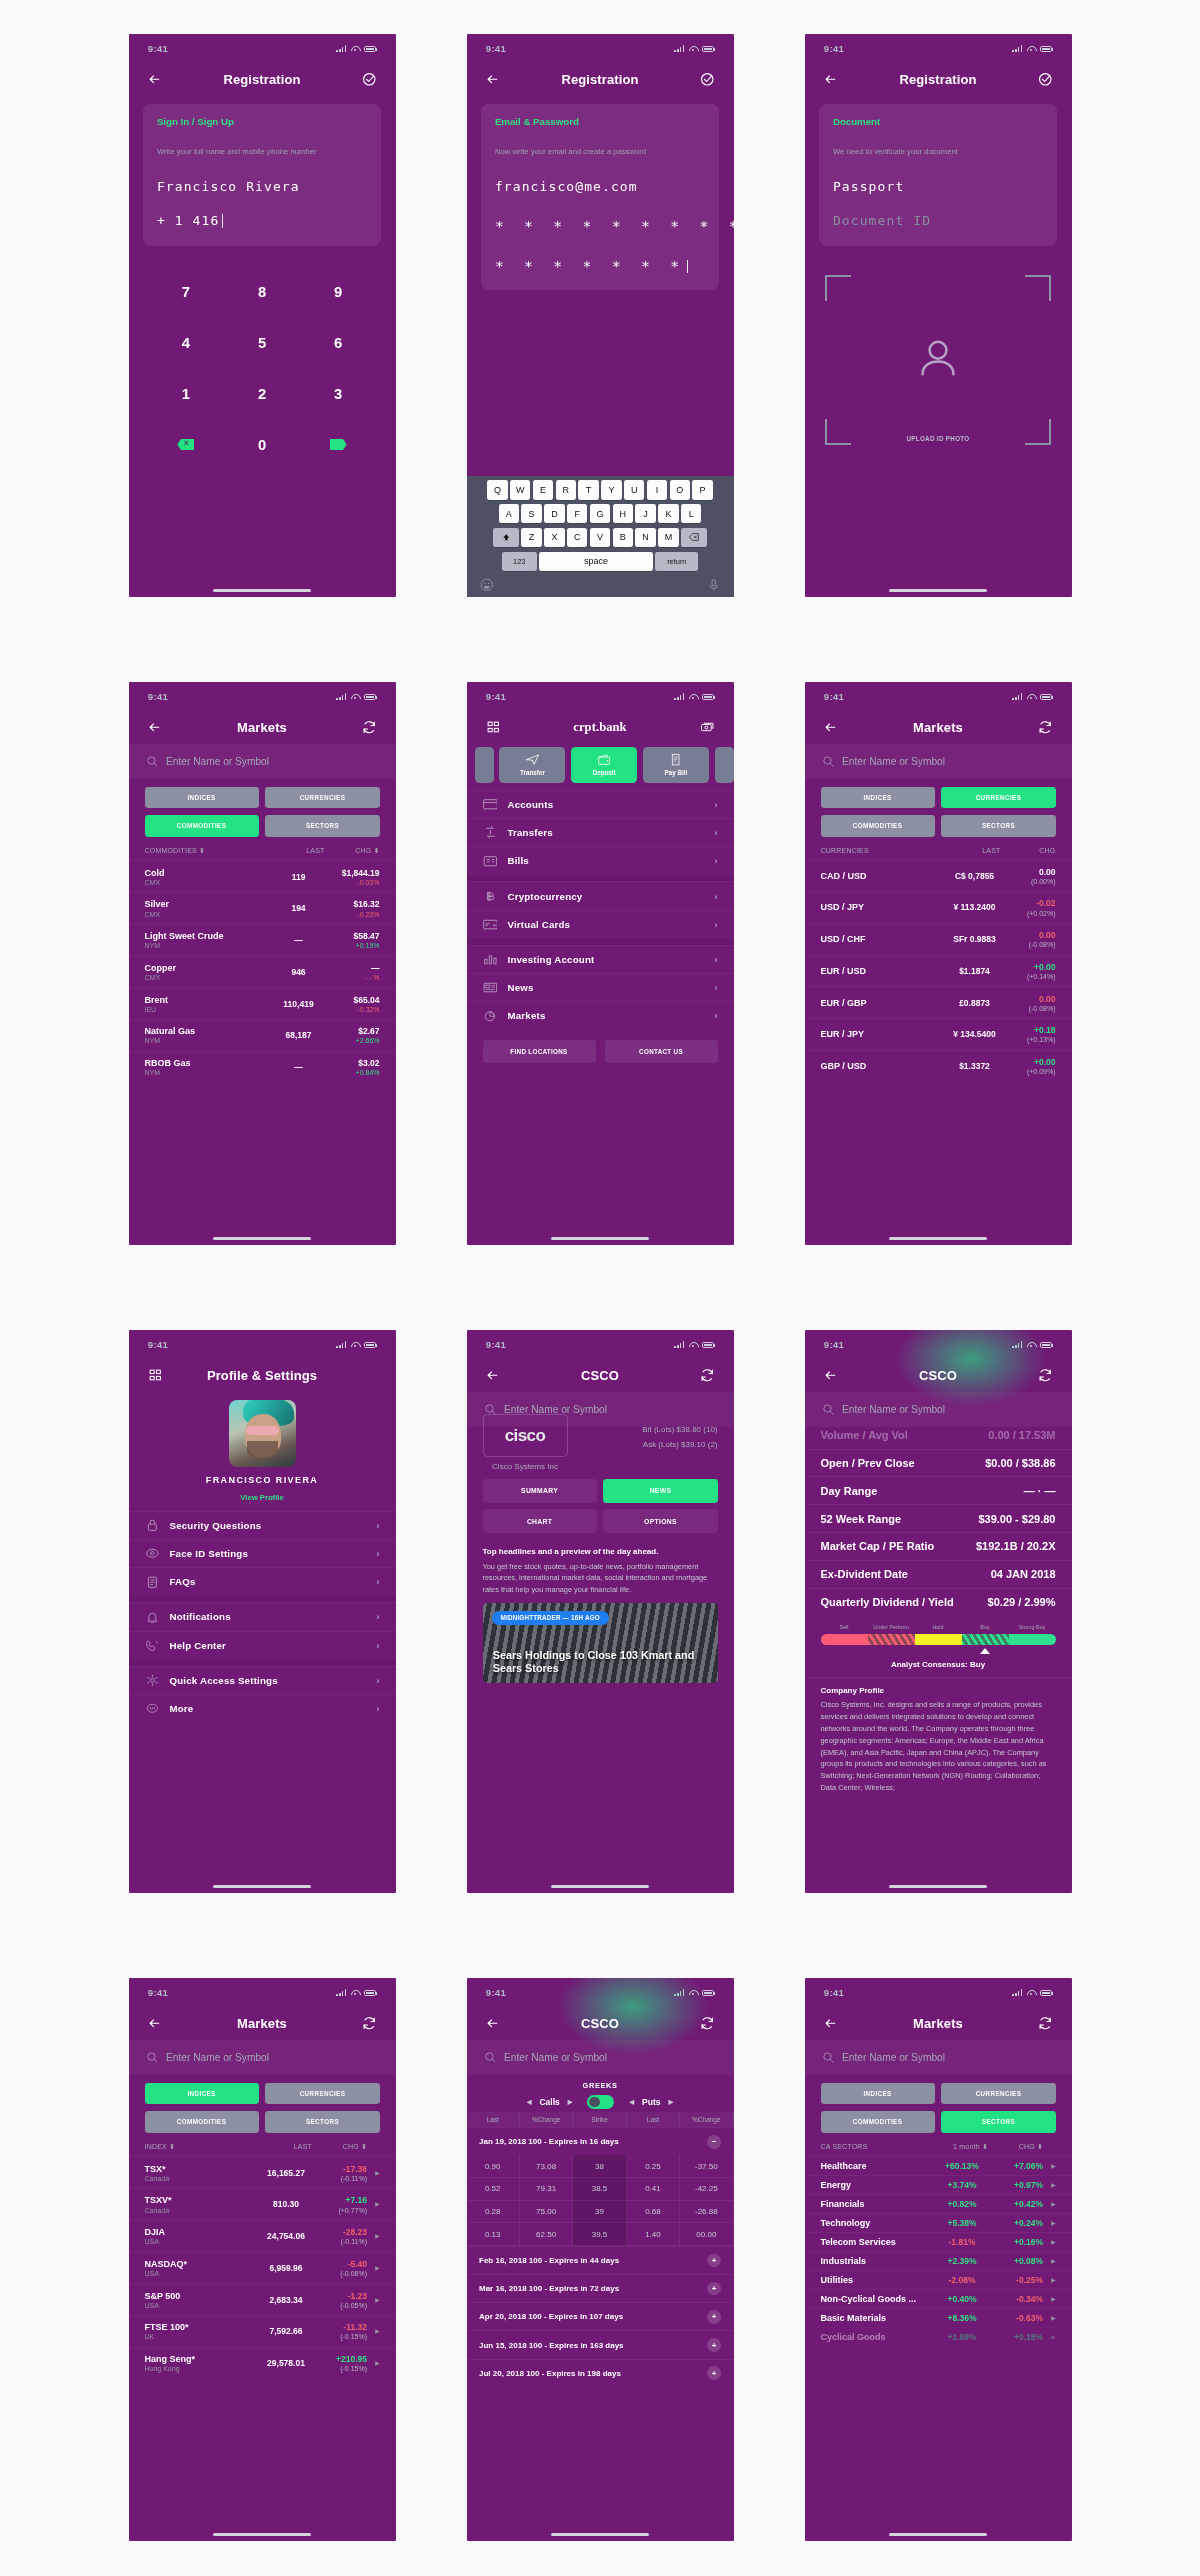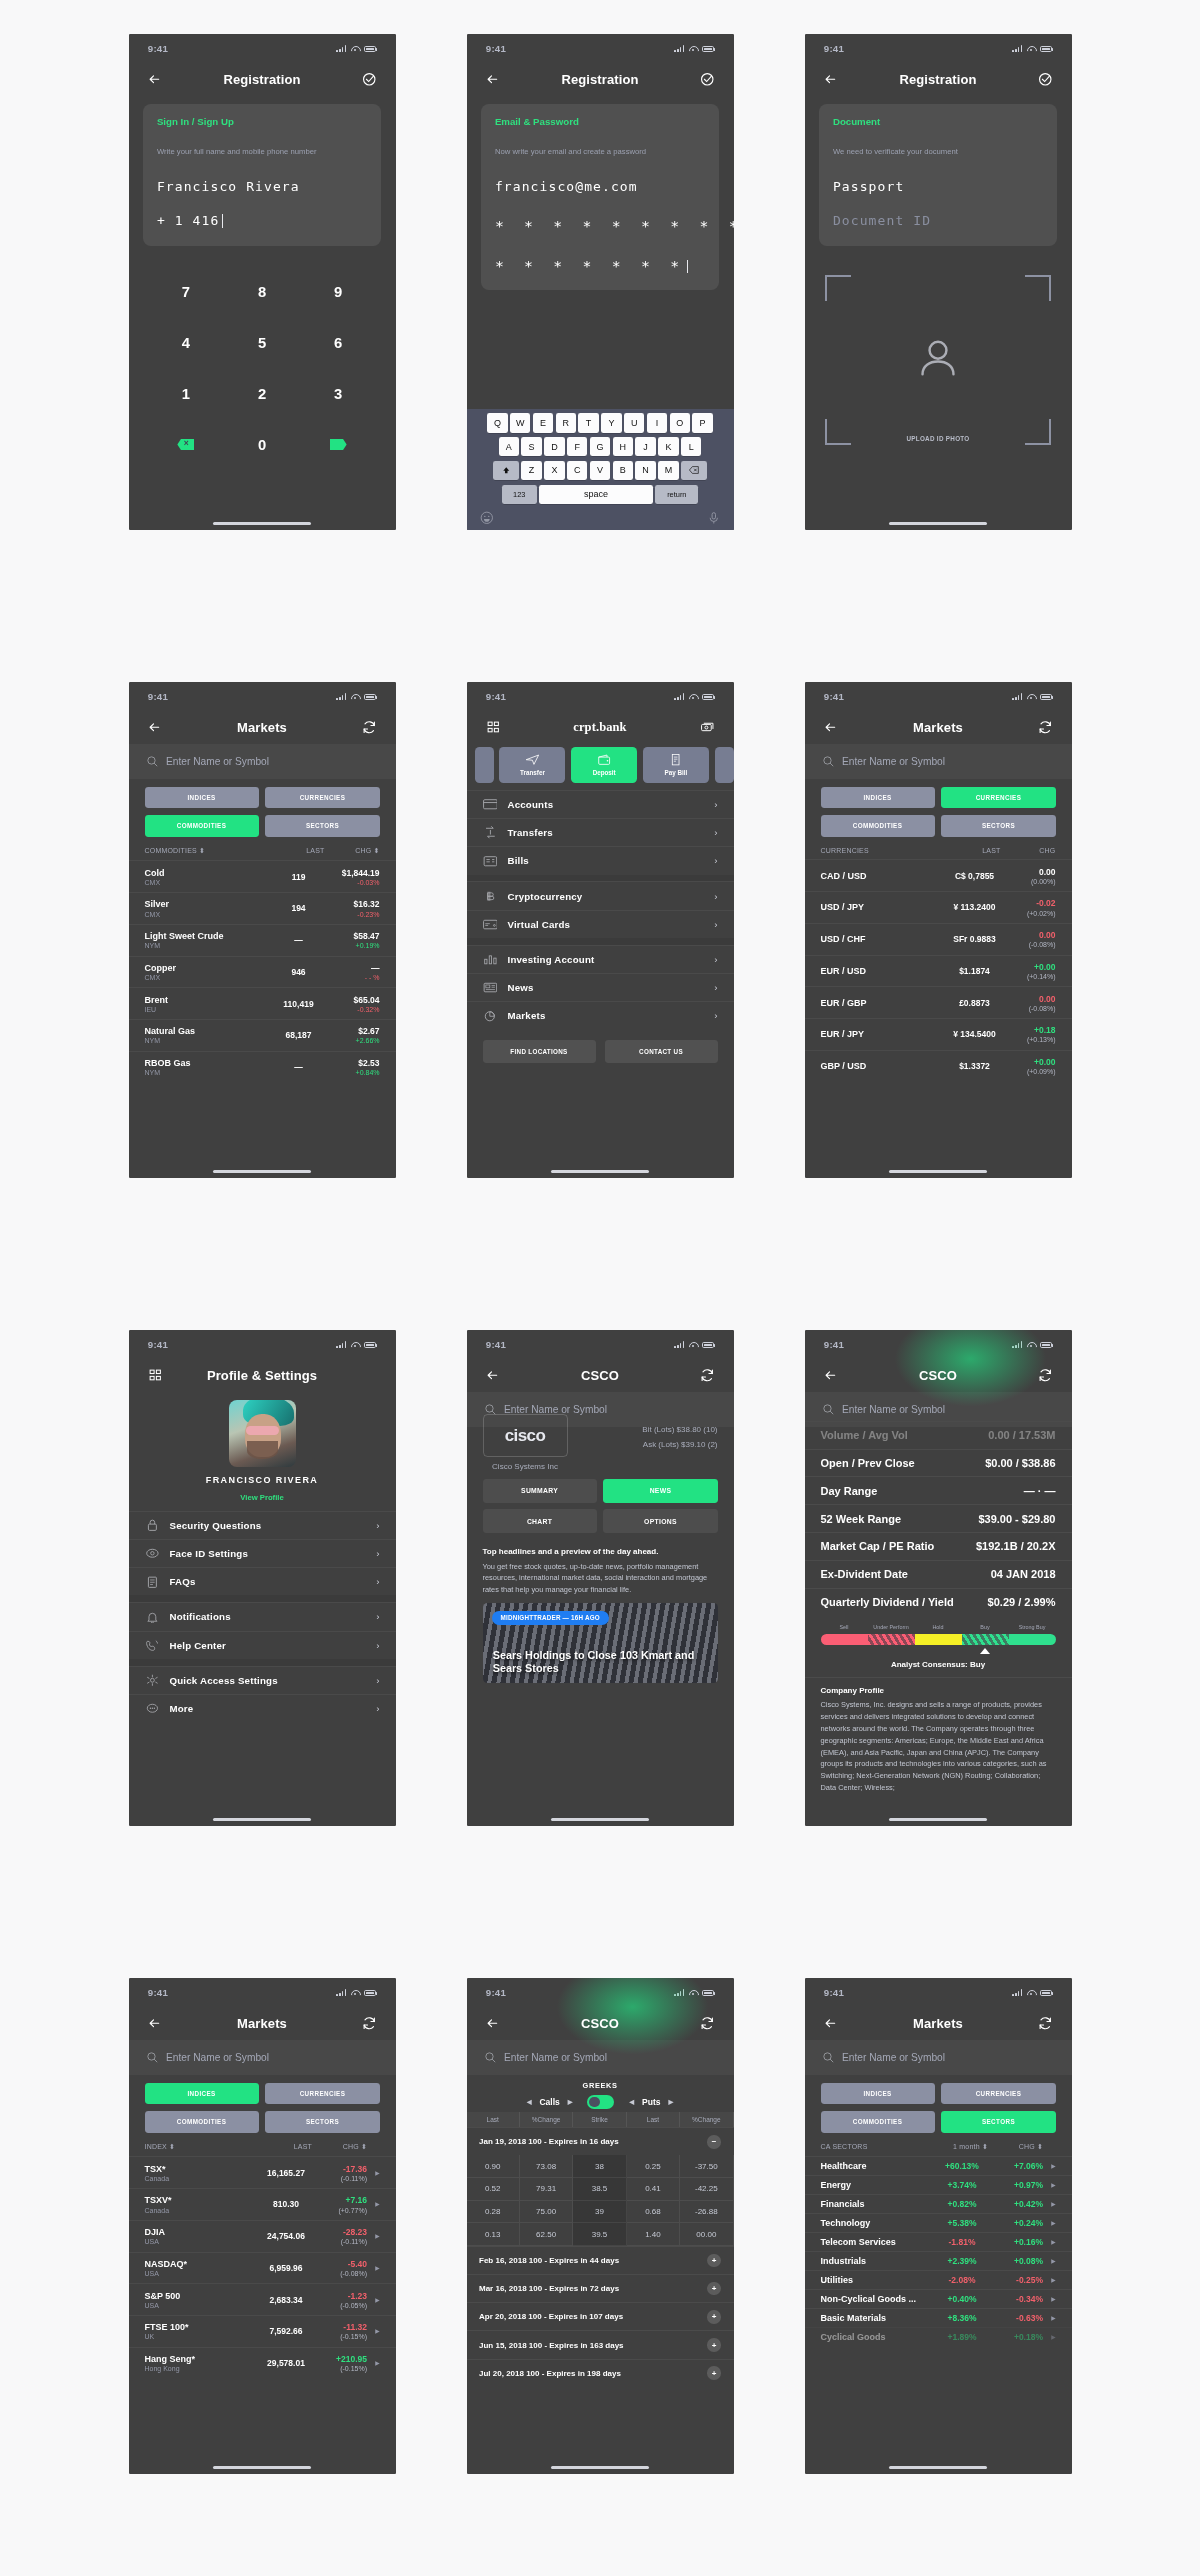--- a/index.html
+++ b/index.html
@@ -14,22 +14,22 @@
     background:#f8f8f9;
     display:grid;
     grid-template-columns: repeat(3, 267px);
     grid-template-rows: repeat(4, 563px);
     column-gap: 71px;
     row-gap: 85px;
     padding: 34px 126px;
     justify-content:center;
   }
   .phone {
-    position:relative; width:267px; height:496px;
-    background:#404040;
+    position:relative; width:267px; height:563px;
+    background:#701a75;
     overflow:hidden;
     border-radius:1.1px;
     color:#fff;
   }
   
   .statusbar {
     height:29.6px; display:flex; align-items:center;
     padding:0 19.3px; font-size:9.7px; color:#b4b8c6; font-weight:600;
     letter-spacing:0.2px;
   }
@@ -587,21 +587,21 @@
             <div class="p up">+2.66%</div>
           </div>
       </div>
       <div class="mrow">
         <div class="c1">
             <div class="nm">RBOB Gas</div>
             <div class="ex">NYM</div>
           </div>
         <div class="c2">—</div>
         <div class="c3">
-            <div class="v">$2.53</div>
+            <div class="v">$3.02</div>
             <div class="p up">+0.84%</div>
           </div>
       </div>
     </div>
     <div class="homebar"></div>
   </div>
 
   <div class="phone">
     <div class="statusbar">
       <span class="time">9:41</span>

